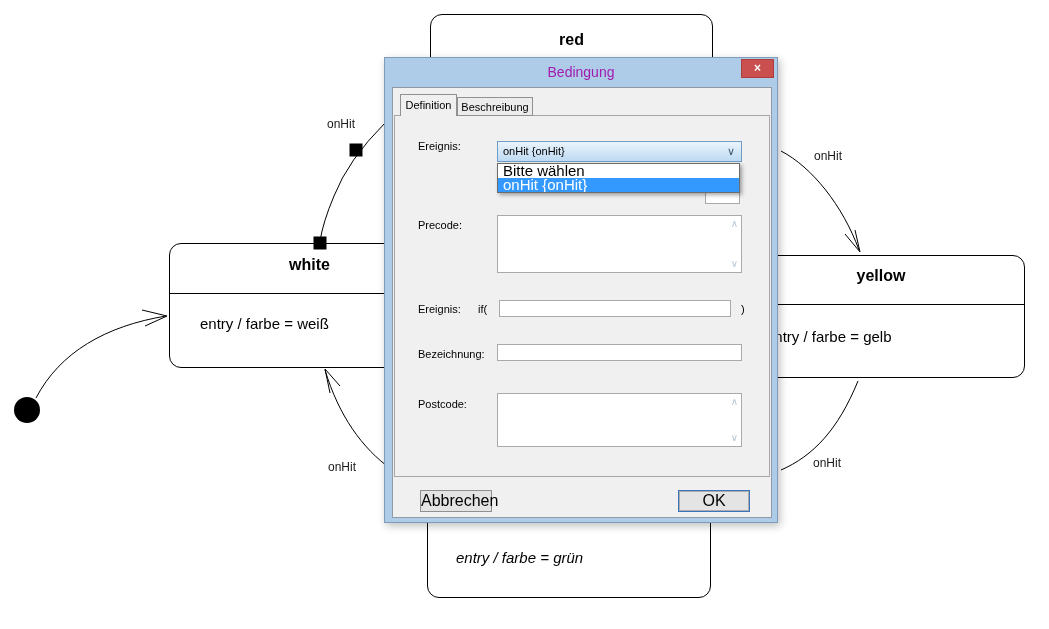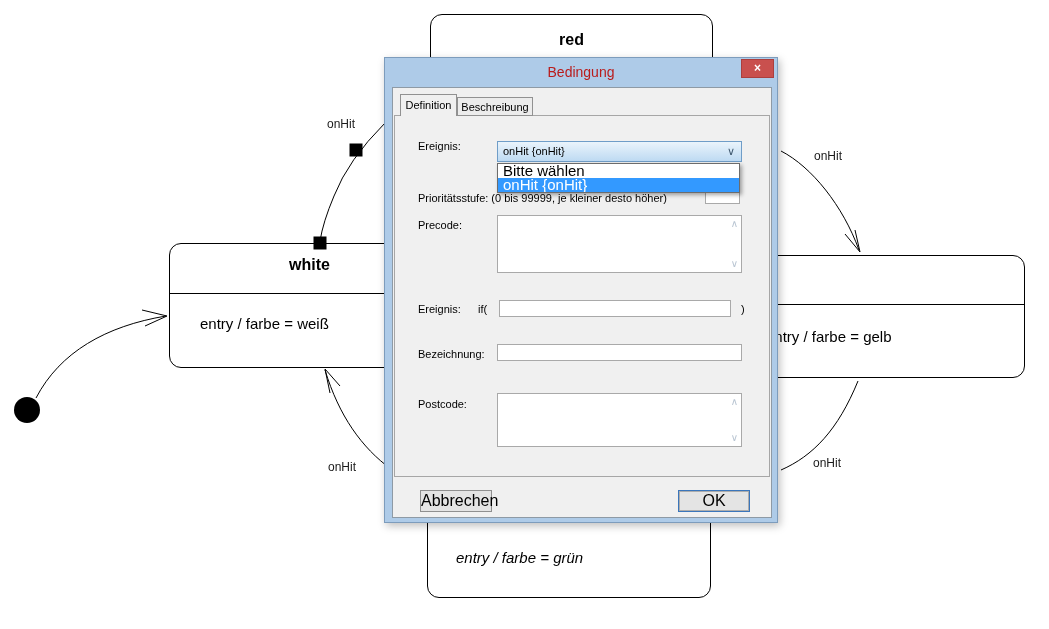--- a/index.html
+++ b/index.html
@@ -36,21 +36,21 @@
   #diagram-overlay text { font-family:"Liberation Sans",sans-serif; font-size:12px; fill:#1a1a1a; }
 
   
   #dialog {
     position:absolute; left:384px; top:57px; width:394px; height:466px;
     background:#aecbe8; border:1px solid #7d9cbc; z-index:10;
     box-shadow: 2px 3px 8px rgba(0,0,0,0.25);
     font-size:11px;
   }
   .titlebar { position:absolute; left:0; top:0; right:0; height:29px; }
-  .titlebar-text { display:block; text-align:center; line-height:28px; font-size:14px; color:#b91c1c; }
+  .titlebar-text { display:block; text-align:center; line-height:28px; font-size:14px; color:#a21caf; }
   .close-btn {
     position:absolute; top:1px; right:3px; width:33px; height:19px;
     background:#c9504e; border:1px solid #ab3f3e; color:#fff;
     text-align:center; line-height:17px; font-size:12px; font-weight:bold; cursor:default;
   }
   .client {
     position:absolute; left:7px; top:29px; width:380px; height:431px;
     background:#f0f0f0; border:1px solid #8e9aa5;
   }
   .tab { position:absolute; text-align:center; font-size:11px; background:#f0f0f0; border:1px solid #919191; }
@@ -99,20 +99,21 @@
     <div class="state-title">red</div>
   </div>
 
   <div class="state" id="state-white">
     <div class="state-title">white</div>
     <div class="state-divider"></div>
     <div class="state-body">entry / farbe = weiß</div>
   </div>
 
   <div class="state" id="state-yellow">
+    <div class="state-title">yellow</div>
     <div class="state-divider"></div>
     <div class="state-body">entry / farbe = gelb</div>
   </div>
 
   <div class="state" id="state-green">
     <div class="state-body">entry / farbe = grün</div>
   </div>
 
   <svg id="diagram-overlay" width="1049" height="629">
 
@@ -153,21 +154,20 @@
       <div class="fld-label" style="left:25px; top:52px;">Ereignis:</div>
       <div class="combo">
         <span>onHit {onHit}</span>
         <span class="chev">∨</span>
       </div>
       <div class="dropdown">
         <div class="dd-item">Bitte wählen</div>
         <div class="dd-item selected">onHit {onHit}</div>
       </div>
 
-      <div class="fld-label" style="left:25px; top:104px;">Prioritätsstufe: (0 bis 99999, je kleiner desto höher)</div>
       <input class="txt" style="left: 312px; top: 101px; width: 35px; height: 15px;" value="">
 
       <div class="fld-label" style="left:25px; top:131px;">Precode:</div>
       <div class="tarea" style="left:104px; top:127px; width:245px; height:58px;">
         <span></span>
         <span class="scroll-up">∧</span>
         <span class="scroll-dn">∨</span>
       </div>
 
       <div class="fld-label" style="left:25px; top:215px;">Ereignis:</div>

